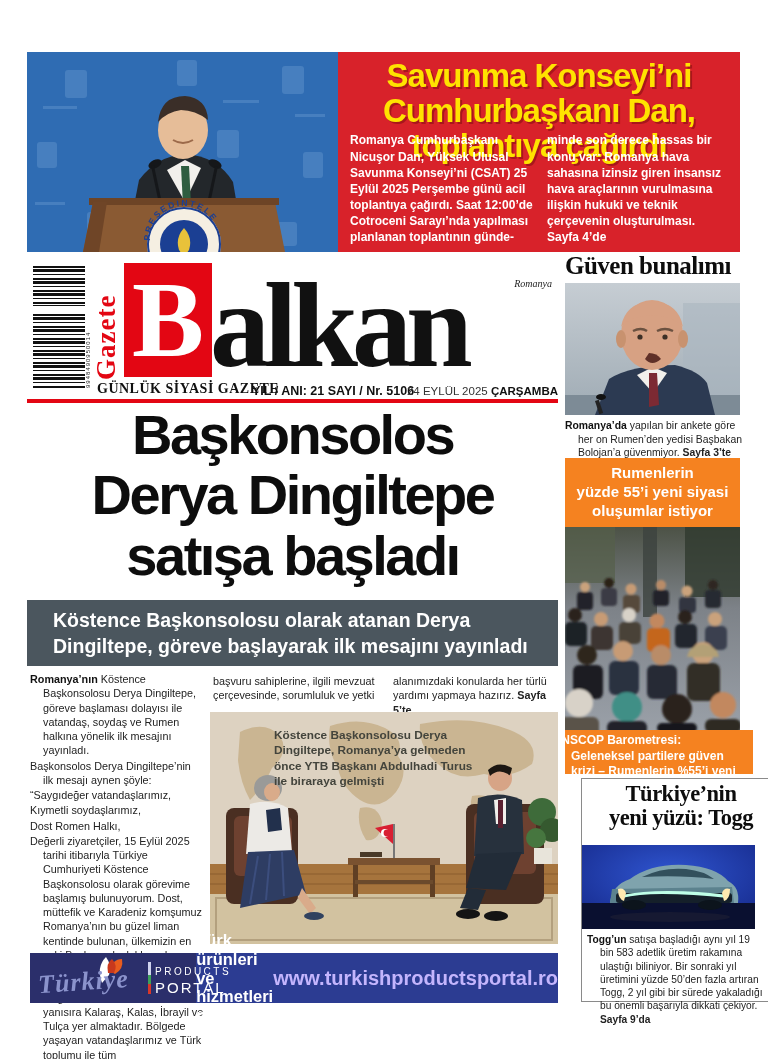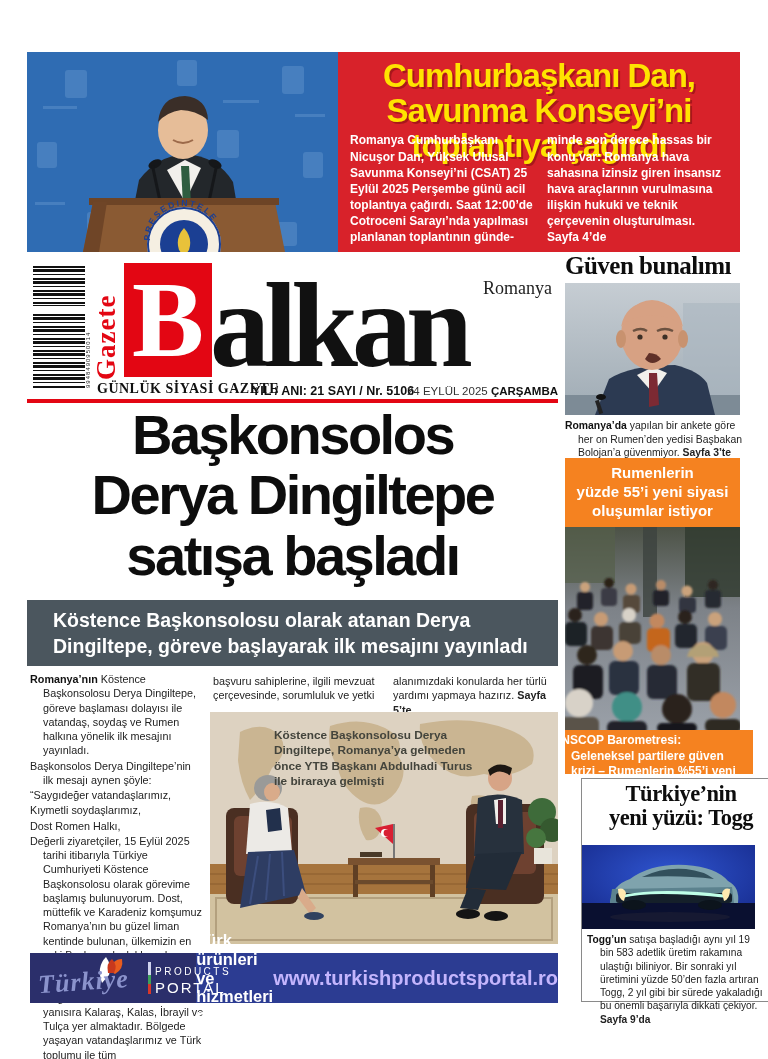--- a/index.html
+++ b/index.html
@@ -25,21 +25,21 @@
   #bars-bot{top:48px;height:74px;}
   .bar-num{position:absolute;left:52px;font-size:6px;letter-spacing:1px;color:#222;
         writing-mode:vertical-rl;transform:rotate(180deg);height:100%;}
   #gazete-v{left:64px;top:4px;height:118px;writing-mode:vertical-rl;transform:rotate(180deg);
         font-family:"Liberation Serif",serif;font-weight:700;font-size:27px;color:#e30613;letter-spacing:1px;}
   #b-block{left:97px;top:5px;width:88px;height:114px;background:#e30613;display:flex;
         align-items:center;justify-content:center;}
   #b-block span{font-family:"Liberation Serif",serif;font-weight:700;font-size:108px;color:#fff;line-height:0.8;}
   #alkan{left:183px;top:8px;font-family:"Liberation Serif",serif;font-weight:700;font-size:120px;
         line-height:1;letter-spacing:-6px;color:#111;}
-  #romanya{right:6px;top:20px;font-family:"Liberation Serif",serif;font-size:18px;color:#222;}
+  #romanya{right:6px;top:20px;font-family:"Liberation Serif",serif;font-style:italic;font-size:10px;color:#222;}
   #tagline{left:70px;top:123px;font-family:"Liberation Serif",serif;font-weight:700;font-size:14px;
         letter-spacing:.5px;color:#111;}
   #issue{left:225px;top:126px;font-weight:700;font-size:12.5px;color:#111;}
   #datebox{right:0;top:127px;font-size:11.5px;color:#333;}
   #datebox .day{font-weight:700;color:#111;}
   #mast-rule{left:0;top:141px;width:531px;height:4px;background:#e30613;}
 
   
   #lead-headline{left:27px;top:405px;width:531px;text-align:center;}
   #lead-headline span{display:block;font-weight:700;font-size:56px;line-height:1.08;
@@ -144,22 +144,22 @@
           </defs>
         <text font-size="8.5" font-weight="bold" fill="#1b3f93" letter-spacing="2">
           <textPath href="#sealArc" startOffset="6%">PREŞEDINTELE</textPath>
         </text>
       </g>
     </svg>
   </div>
 
   <div class="abs" id="top-banner">
     <div class="bhl-wrap">
+      <span class="bhl">Savunma Konseyi’ni</span>
       <span class="bhl">Cumhurbaşkanı Dan,</span>
-      <span class="bhl">Savunma Konseyi’ni</span>
       <span class="bhl">toplantıya çağırdı</span>
     </div>
     <div class="bcols">
       <div class="bcol">Romanya Cumhurbaşkanı Nicuşor Dan, Yüksek Ulusal Savunma Konseyi’ni (CSAT) 25 Eylül 2025 Perşembe günü acil toplantıya çağırdı. Saat 12:00’de Cotroceni Sarayı’nda yapılması planlanan toplantının günde-</div>
       <div class="bcol">minde son derece hassas bir konu var: Romanya hava sahasına izinsiz giren insansız hava araçlarının vurulmasına ilişkin hukuki ve teknik çerçevenin oluşturulması. Sayfa 4’de</div>
     </div>
   </div>
 
   <div class="abs" id="masthead">
     <div class="abs" id="barcode">

